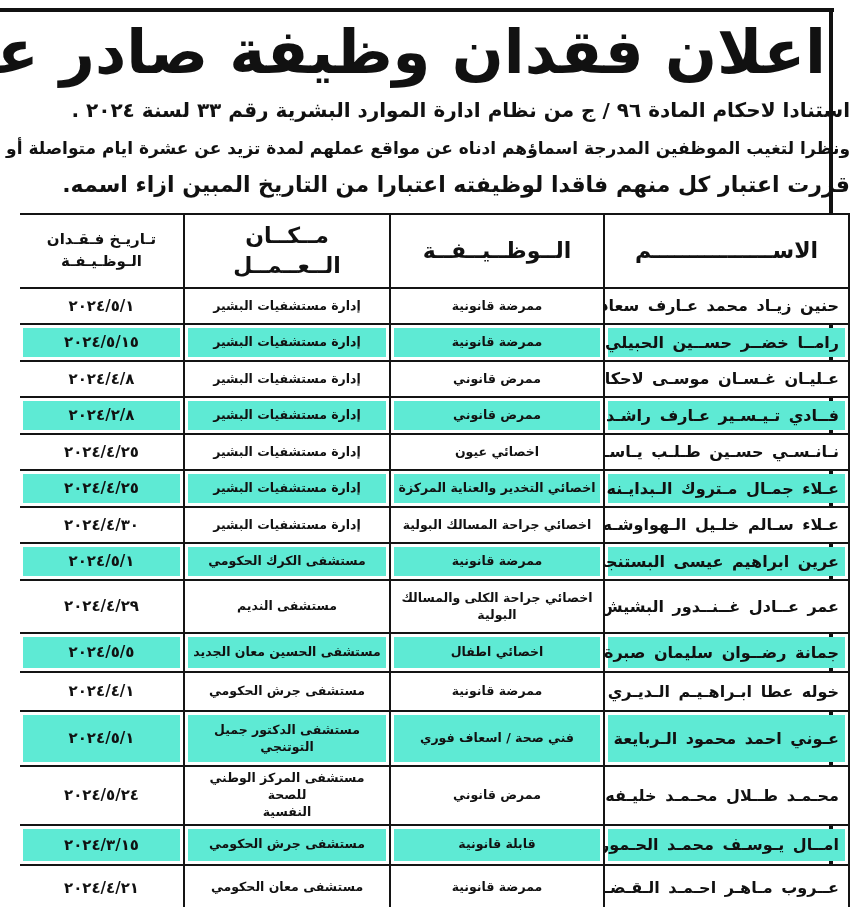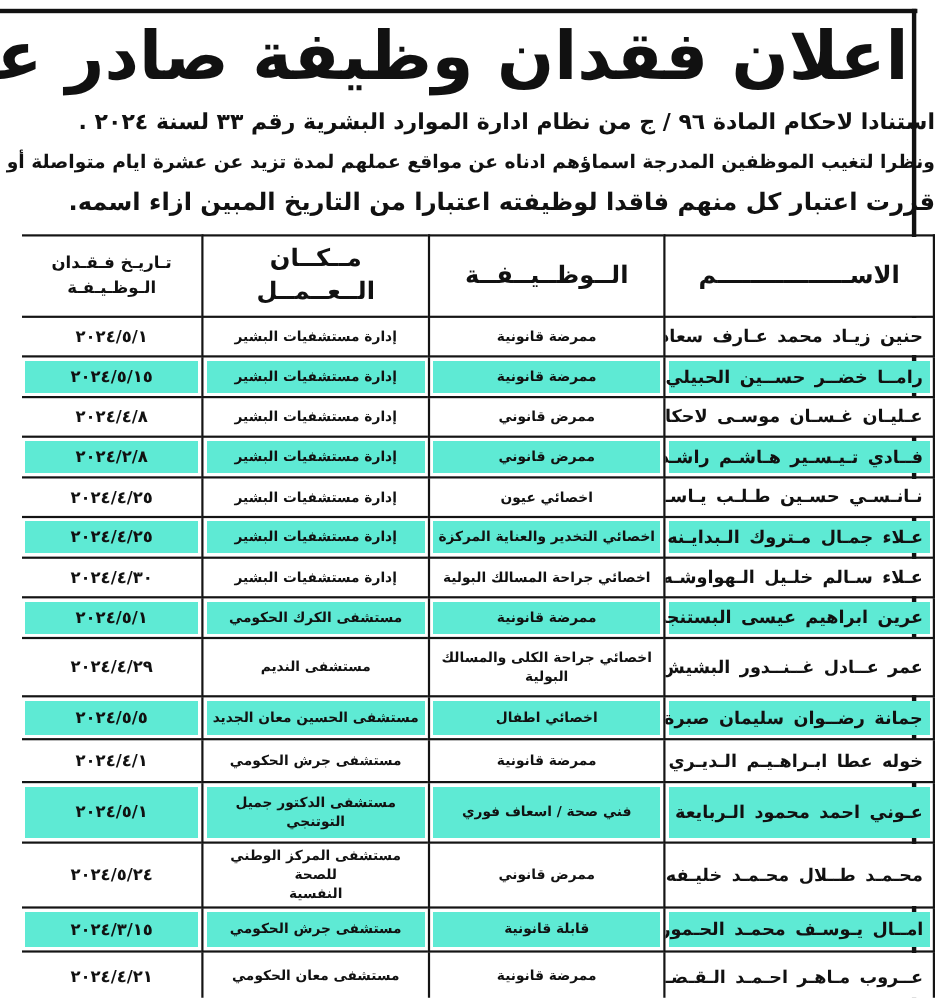--- a/index.html
+++ b/index.html
@@ -156,21 +156,21 @@
           </td>
         <td class="wp-td">
             <div class="cfill">إدارة مستشفيات البشير</div>
           </td>
         <td class="date-td">
             <div class="cfill">٢٠٢٤/٤/٨</div>
           </td>
       </tr>
       <tr style="height:37px" class="shaded">
         <td class="name-td">
-            <div class="cfill">فــادي تـيـسـير هـاشـم راشـد</div>
+            <div class="cfill">فــادي تـيـسـير عـارف راشـد</div>
           </td>
         <td class="job-td">
             <div class="cfill">ممرض قانوني</div>
           </td>
         <td class="wp-td">
             <div class="cfill">إدارة مستشفيات البشير</div>
           </td>
         <td class="date-td">
             <div class="cfill">٢٠٢٤/٢/٨</div>
           </td>

